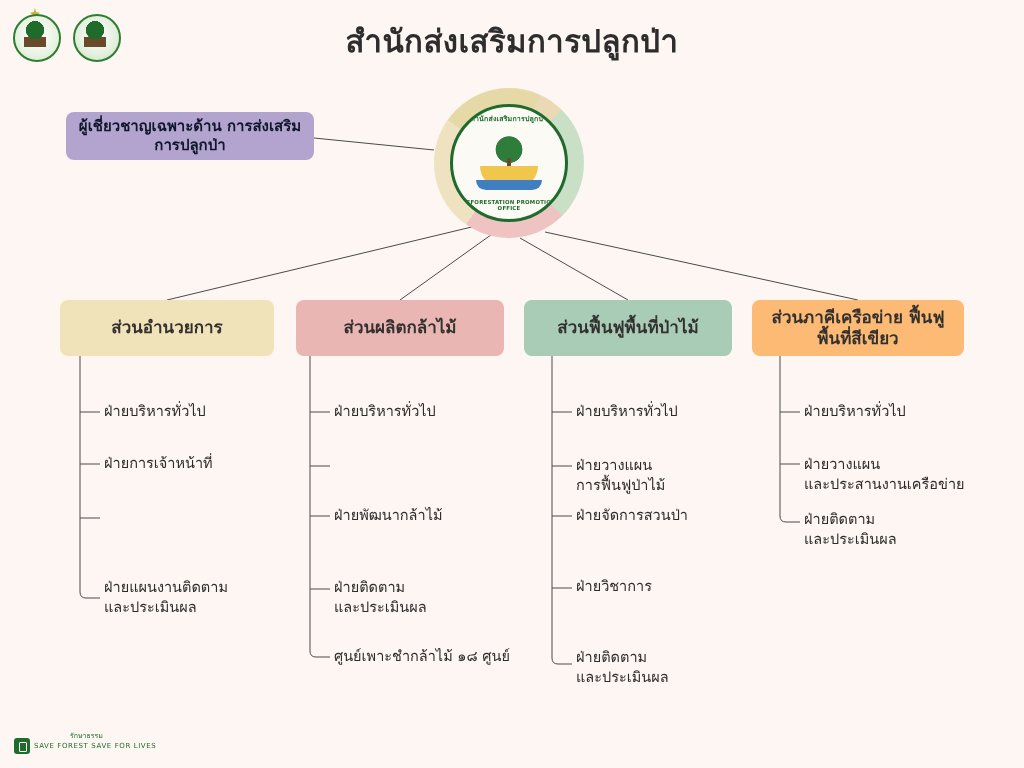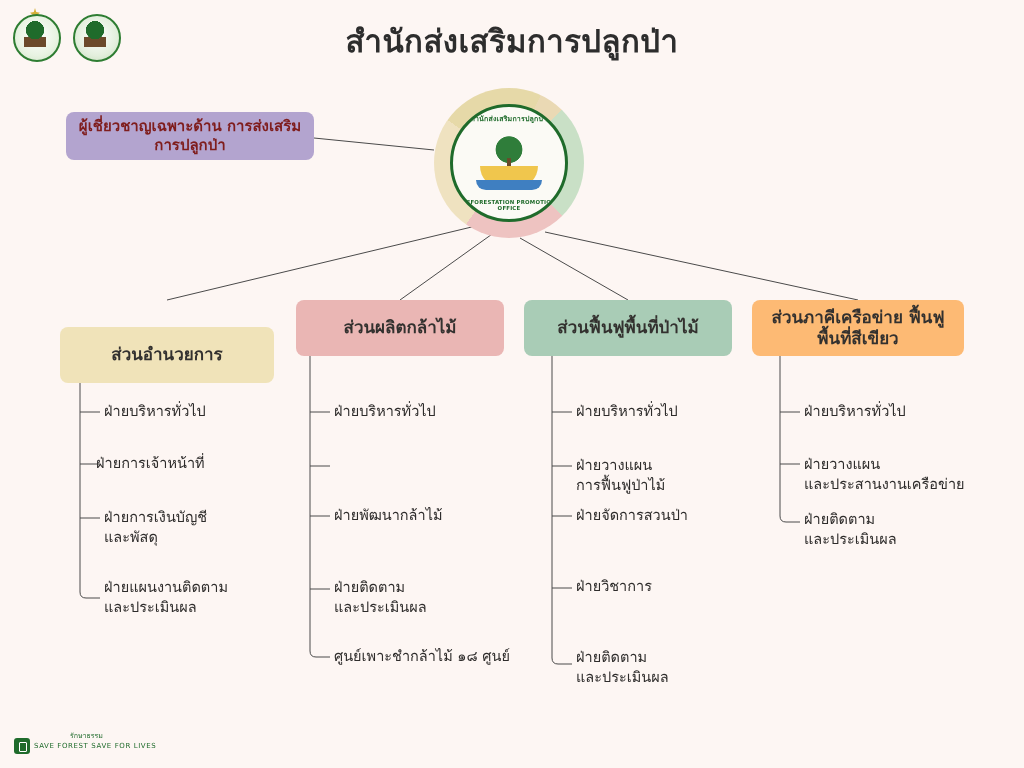--- a/index.html
+++ b/index.html
@@ -199,30 +199,30 @@
     line-height: 1.25;
     box-sizing: border-box;
     padding: 6px 10px;
   }
   .expert-box {
     left: 66px;
     top: 112px;
     width: 248px;
     height: 48px;
     background: #b3a4cf;
-    color: #7f1d1d;
+    color: #0f172a;
     font-size: 15px;
   }
   .div-box {
     top: 300px;
     height: 56px;
     font-size: 17px;
     color: #33312f;
   }
-  .div-box.b1 { left: 60px;  width: 214px; background: #f0e3b9; margin-top: 27px; }
+  .div-box.b1 { left: 60px;  width: 214px; background: #f0e3b9; }
   .div-box.b2 { left: 296px; width: 208px; background: #eab6b4; }
   .div-box.b3 { left: 524px; width: 208px; background: #a9ccb6; }
   .div-box.b4 { left: 752px; width: 212px; background: #fdba74; }
 
   
   .leaf-label {
     position: absolute;
     font-size: 14.5px;
     color: #2e2c2b;
     line-height: 1.35;
@@ -353,23 +353,21 @@
   <div class="node-box expert-box">ผู้เชี่ยวชาญเฉพาะด้าน
 การส่งเสริมการปลูกป่า</div>
 
   <div class="node-box div-box b1">ส่วนอำนวยการ</div>
   <div class="node-box div-box b2">ส่วนผลิตกล้าไม้</div>
   <div class="node-box div-box b3">ส่วนฟื้นฟูพื้นที่ป่าไม้</div>
   <div class="node-box div-box b4">ส่วนภาคีเครือข่าย
 ฟื้นฟูพื้นที่สีเขียว</div>
 
   <div class="leaf-label" style="left:104px; top:402px;">ฝ่ายบริหารทั่วไป</div>
-  <div class="leaf-label" style="left:96px; top:454px;">ฝ่ายการเจ้าหน้าที่</div>
-  <div class="leaf-label" style="left:104px; top:508px;">ฝ่ายการเงินบัญชี
-และพัสดุ</div>
+  <div class="leaf-label" style="left:104px; top:454px;">ฝ่ายการเจ้าหน้าที่</div>
   <div class="leaf-label" style="left:104px; top:578px;">ฝ่ายแผนงานติดตาม
 และประเมินผล</div>
 
   <div class="leaf-label" style="left:334px; top:402px;">ฝ่ายบริหารทั่วไป</div>
   <div class="leaf-label" style="left:334px; top:506px;">ฝ่ายพัฒนากล้าไม้</div>
   <div class="leaf-label" style="left:334px; top:578px;">ฝ่ายติดตาม
 และประเมินผล</div>
   <div class="leaf-label" style="left:334px; top:647px;">ศูนย์เพาะชำกล้าไม้ ๑๘ ศูนย์</div>
 
   <div class="leaf-label" style="left:576px; top:402px;">ฝ่ายบริหารทั่วไป</div>

